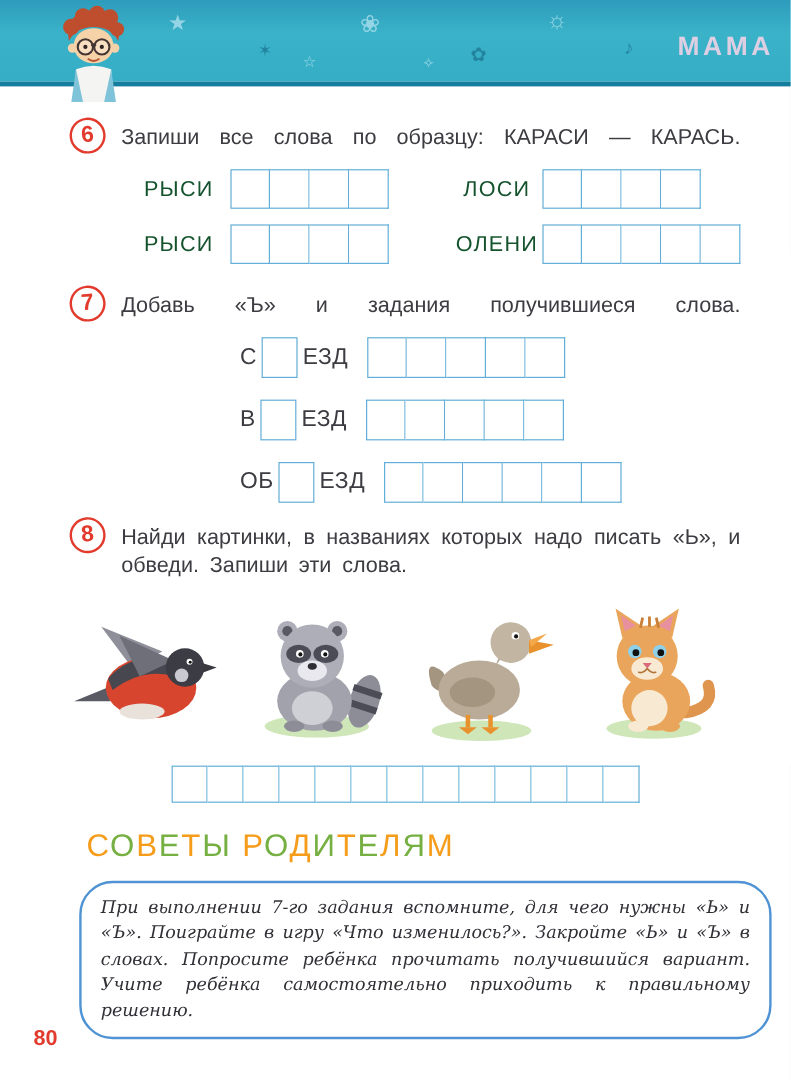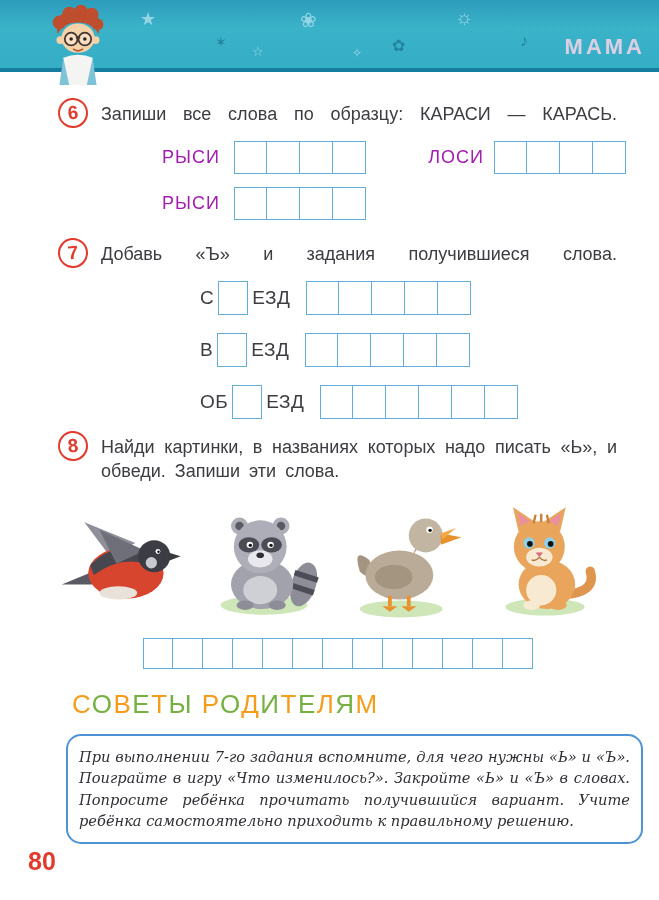--- a/index.html
+++ b/index.html
@@ -20,21 +20,21 @@
   .dk { color:rgba(12,80,110,.45); }
   .d1{left:140px;top:8px;font-size:18px;}
   .d2{left:215px;top:34px;font-size:14px;}
   .d3{left:300px;top:8px;font-size:20px;}
   .d4{left:392px;top:36px;font-size:16px;}
   .d5{left:455px;top:6px;font-size:20px;}
   .d6{left:520px;top:32px;font-size:16px;}
   .d7{left:252px;top:44px;font-size:13px;}
   .d8{left:352px;top:46px;font-size:12px;}
   .mama {
-    position:absolute; right:14px; top:34px; font-size:22px; font-weight:bold;
+    position:absolute; right:14px; top:26px; font-size:22px; font-weight:bold;
     letter-spacing:3px; color:#ecd2e6; opacity:.92;
   }
   .kid { position:absolute; left:34px; top:0; width:88px; height:86px; z-index:3; }
 
   
   main { padding:26px 42px 0 58px; }
 
   .ex-head { display:flex; gap:13px; align-items:flex-start; }
   .numcircle {
     flex:none; width:30px; height:30px; border:2.6px solid #e23b2e; border-radius:50%;
@@ -45,21 +45,21 @@
   .jlast { text-align-last:justify; }
 
   
   .cells { display:inline-flex; }
   .cell { width:33px; height:33px; background:#fff; border:1.6px solid #62aed8; }
   .cell + .cell { border-left:0; }
 
   
   .ex6-grid { display:grid; grid-template-columns:256px 1fr; row-gap:13px; margin:13px 0 0 62px; }
   .wr { display:flex; align-items:center; }
-  .wr .word { font-size:18px; letter-spacing:1px; width:72px; color:#a21caf;margin-left:42px; }
+  .wr .word { font-size:18px; letter-spacing:1px; width:72px; color:#14532d; }
   .wr.right .word { width:76px;text-align:center; }
 
   
   .ex7 { margin-top:18px; }
   .ex7-rows { margin-top:13px; }
   .ex7-row { display:flex; align-items:center; margin:0 0 18px 142px; }
   .ex7-row:last-child { margin-bottom:12px; }
   .wp { display:flex; align-items:center; font-size:19px; letter-spacing:.5px; color:#3c3c42; }
   .wcell { display:inline-block; width:30px; height:34px; border:1.6px solid #62aed8; background:#fff; margin:0 4px; }
   .ex7-row .cells { margin-left:16px; }
@@ -72,29 +72,29 @@
   .pic { width:132px; height:130px; }
   .pic svg { width:100%; height:100%; }
   .ex8-cells { display:flex; justify-content:center; margin-top:14px; }
   .ex8-cells .cell { width:30px; height:31px; }
 
   
   .advice-title { margin:20px 0 6px 14px; font-size:26px; font-weight:normal; letter-spacing:1.5px; white-space:pre; }
   .lt-o { color:#f59c1a; }
   .lt-g { color:#76b043; }
   .advice-box {
-    border:2.3px solid #4f93d4; border-radius:15px; padding:10px 11px;
+    border:2.3px solid #4f93d4; border-radius:28px; padding:10px 16px;
     margin:14px -26px 0 8px;
   }
   .advice-box p {
     font-family:"DejaVu Serif", serif; font-style:italic; font-size:14.6px;
     line-height:1.48; color:#2f2f36; text-align:justify;
   }
 
-  .pageno { position:absolute; left:28px; bottom:24px; color:#e23b2e; font-size:25px; font-weight:bold; }
+  .pageno { position:absolute; left:28px; bottom:24px; color:#e23b2e; font-size:18px; font-weight:bold; }
 </style>
 </head>
 <body>
 
 <div class="page">
 
   <header class="band">
     <span class="doodle dl d1">★</span>
     <span class="doodle dk d2">✶</span>
     <span class="doodle dl d3">❀</span>
@@ -150,20 +150,30 @@
           <span class="cells">
               <span class="cell"></span>
               <span class="cell"></span>
               <span class="cell"></span>
               <span class="cell"></span>
             </span>
         </div>
         <div class="wr">
           <span class="word">РЫСИ</span>
           <span class="cells">
+              <span class="cell"></span>
+              <span class="cell"></span>
+              <span class="cell"></span>
+              <span class="cell"></span>
+            </span>
+        </div>
+        <div class="wr right">
+          <span class="word">ОЛЕНИ</span>
+          <span class="cells">
+              <span class="cell"></span>
               <span class="cell"></span>
               <span class="cell"></span>
               <span class="cell"></span>
               <span class="cell"></span>
             </span>
         </div>
       </div>
     </section>
 
     <section class="ex7">

